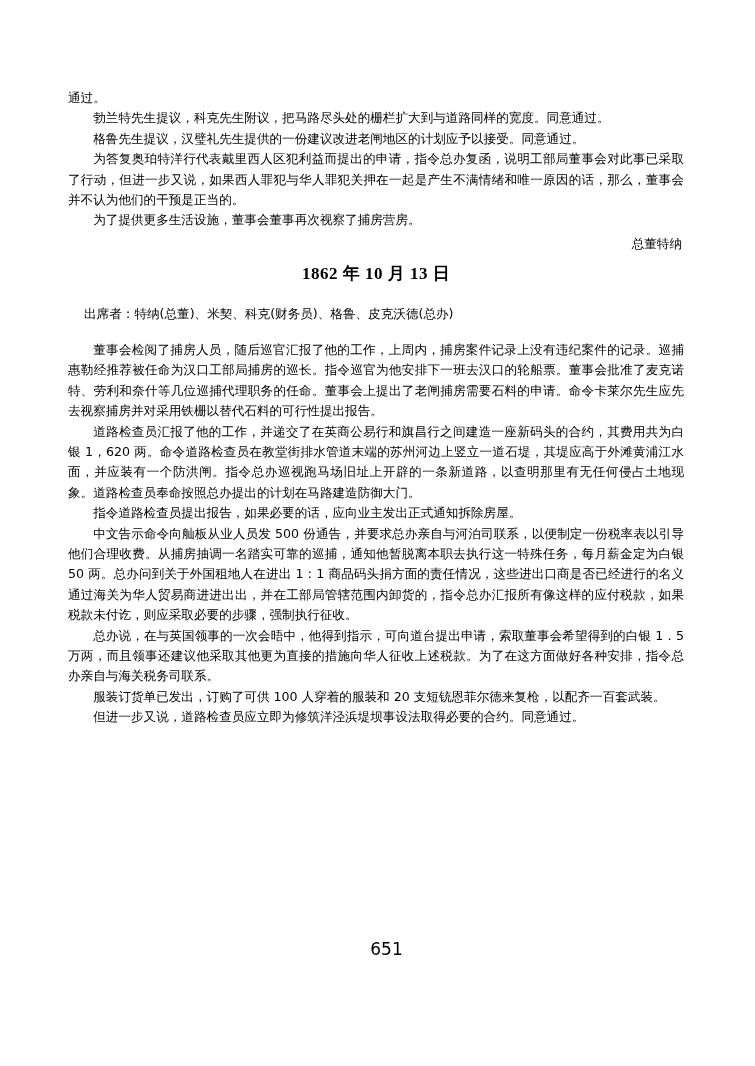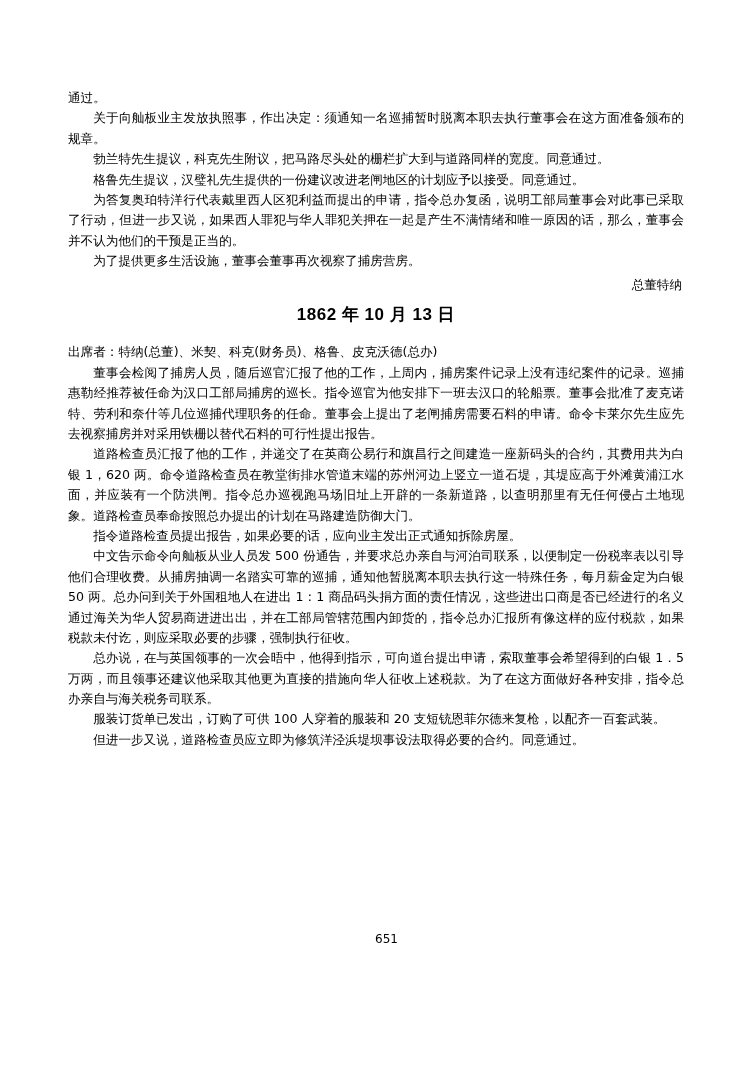--- a/index.html
+++ b/index.html
@@ -34,51 +34,50 @@
   .para.noindent {
     text-indent: 0;
   }
   .signature {
     margin: 2px;
     text-align: right;
     font-size: 12.6px;
     line-height: 1.7;
   }
   .date-heading {
-    margin: 6px 0 14px 0;
+    margin: 6px 0 2px 0;
     text-align: center;
-    font-family: Liberation Sans, sans-serif;
+    font-family: Liberation Serif, serif;
     font-weight: bold;
     font-size: 17px;
     letter-spacing: 0.5px;
   }
   .attendees {
-    margin: 0;
+    margin: 16px;
     font-size: 12.6px;
     line-height: 1.62;
     text-indent: 0;
   }
   .page-number {
     position: absolute;
     left: 0;
     right: 0;
-    bottom: 120px;
+    bottom: 107px;
     text-align: center;
-    font-size: 12px;
+    font-size: 17px;
     padding-left: 21px;
   }
 </style>
 </head>
 <body>
 
 <div class="page">
   <div class="body-text">
 
     <p class="para noindent">通过。</p>
-    <p class="para">关于向舢板业主发放执照事，作出决定：须通知一名巡捕暂时脱离本职去执行董事会在这方面准备颁布的规章。</p>
     <p class="para">勃兰特先生提议，科克先生附议，把马路尽头处的栅栏扩大到与道路同样的宽度。同意通过。</p>
     <p class="para">格鲁先生提议，汉璧礼先生提供的一份建议改进老闸地区的计划应予以接受。同意通过。</p>
     <p class="para">为答复奥珀特洋行代表戴里西人区犯利益而提出的申请，指令总办复函，说明工部局董事会对此事已采取了行动，但进一步又说，如果西人罪犯与华人罪犯关押在一起是产生不满情绪和唯一原因的话，那么，董事会并不认为他们的干预是正当的。</p>
     <p class="para">为了提供更多生活设施，董事会董事再次视察了捕房营房。</p>
 
     <p class="signature">总董特纳</p>
 
     <h2 class="date-heading">1862 年 10 月 13 日</h2>
 
     <p class="attendees">出席者：特纳(总董)、米契、科克(财务员)、格鲁、皮克沃德(总办)</p>

